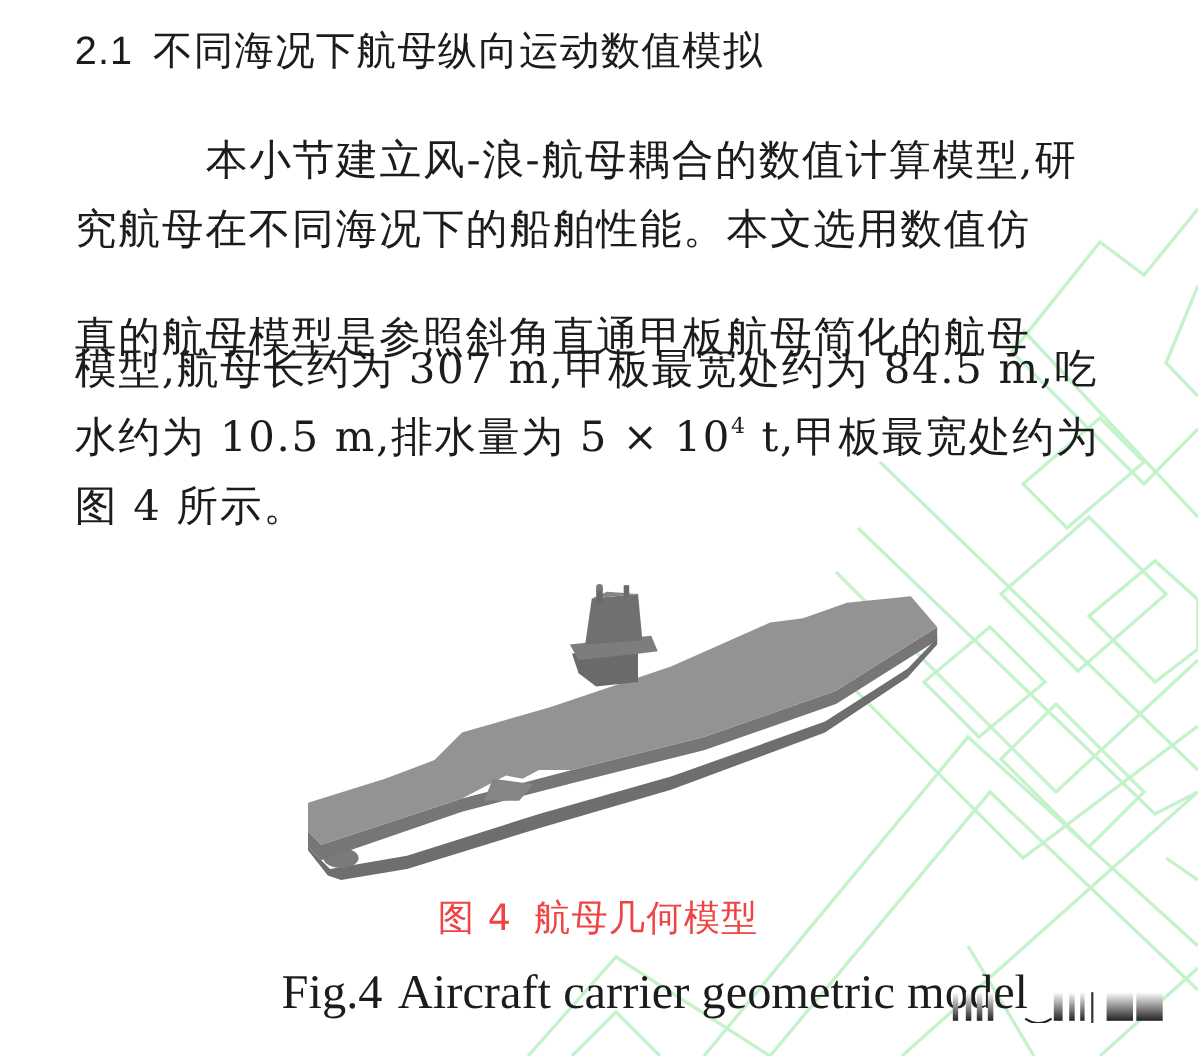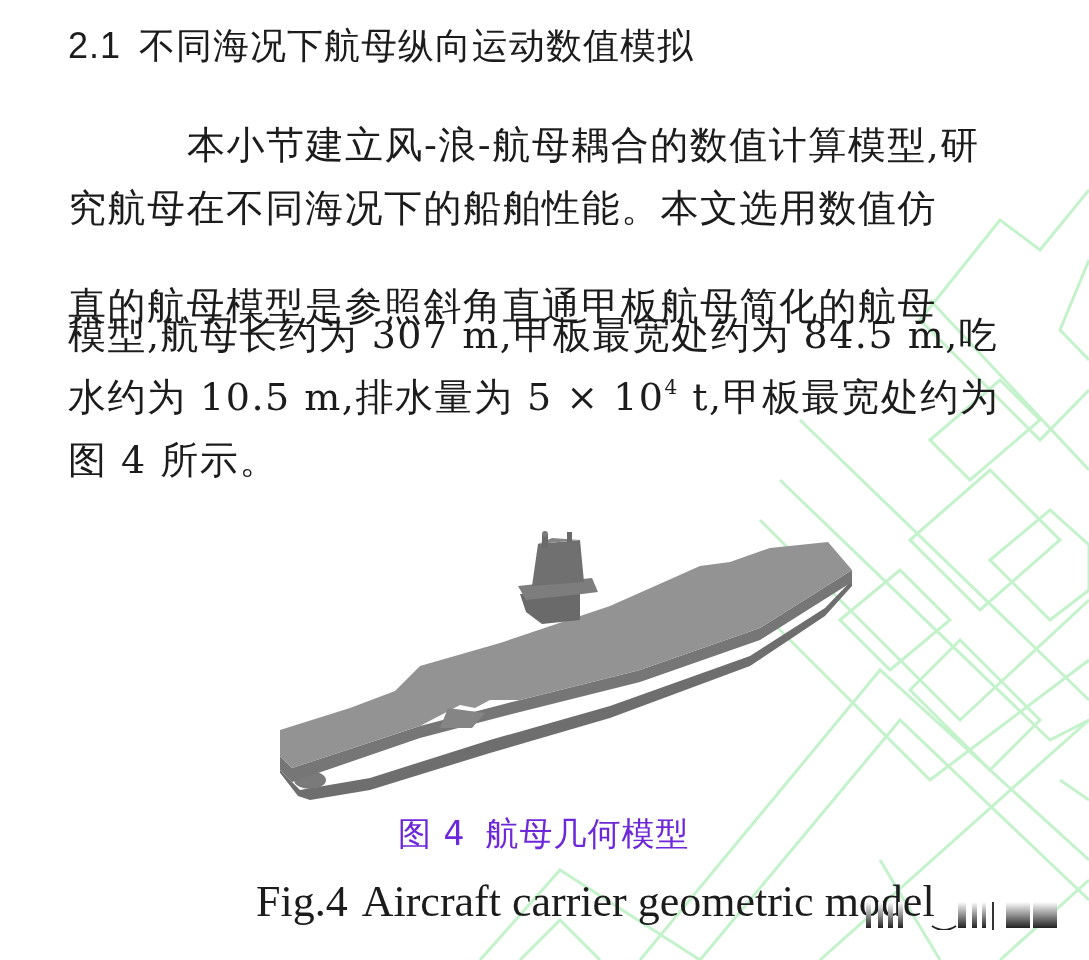--- a/index.html
+++ b/index.html
@@ -49,21 +49,21 @@
       top: 528px;
       width: 600px;
       height: 275px;
     }
     .fig-caption-cn {
       position: absolute;
       left: 398px;
       top: 812px;
       font-family: "DejaVu Sans", "Liberation Sans", sans-serif;
       font-size: 33px;
-      color: #6d28d9;
+      color: #ef4444;
       white-space: nowrap;
       letter-spacing: 1px;
     }
     .fig-caption-cn .fig-no { margin-right: 20px; }
     .fig-caption-en {
       position: absolute;
       left: 256px;
       top: 876px;
       font-family: "Liberation Serif", "DejaVu Serif", serif;
       font-size: 44px;

